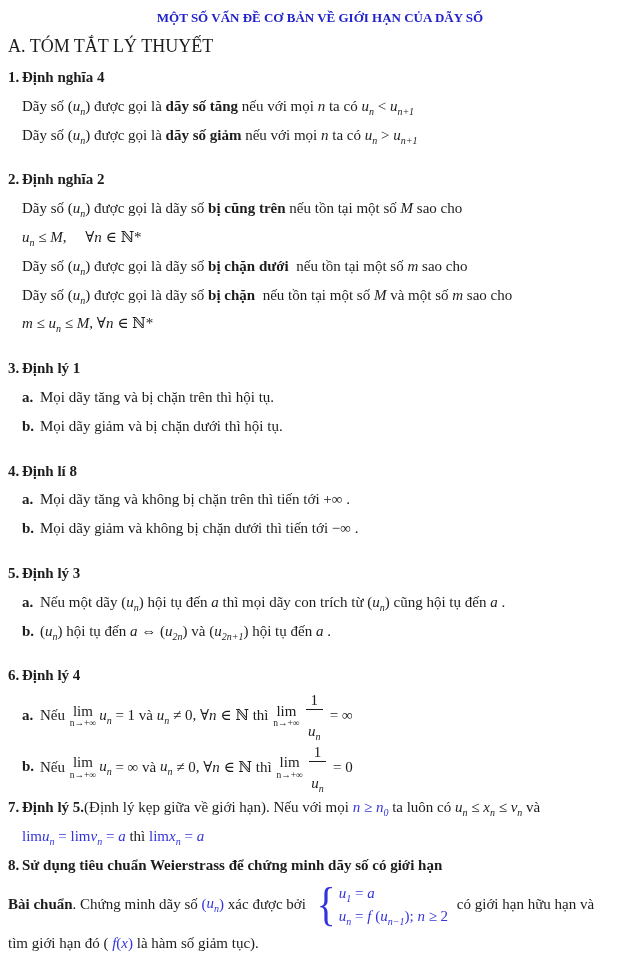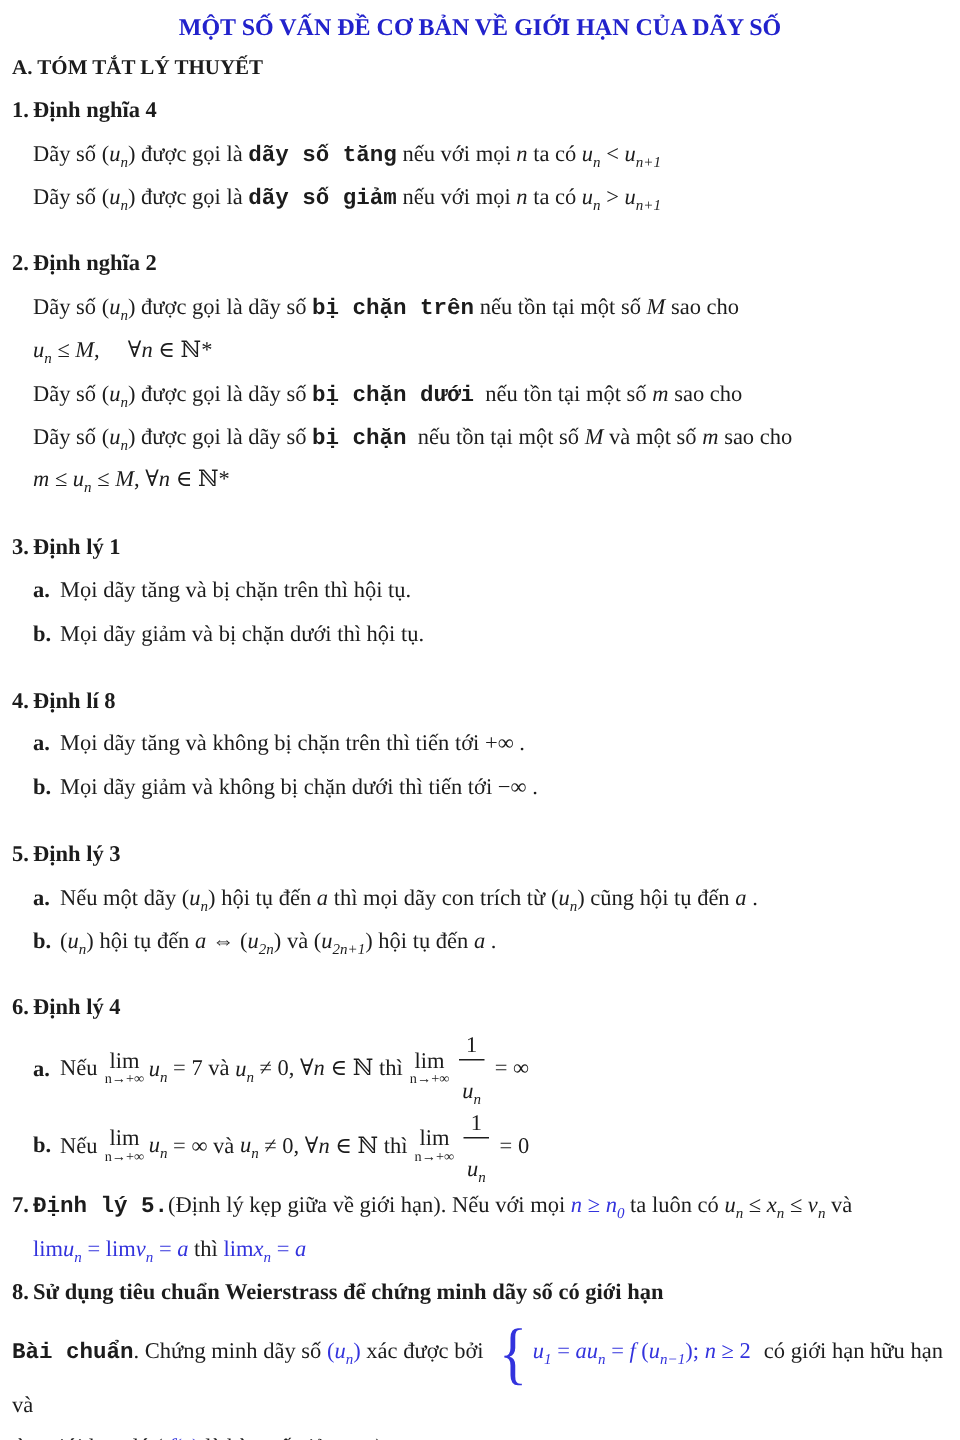--- a/index.html
+++ b/index.html
@@ -3,75 +3,75 @@
 <meta charset="utf-8">
 <style>
   html,body{margin:0;padding:0;}
   body{
     width:640px;height:960px;overflow:hidden;background:#ffffff;
     font-family:"Liberation Serif","DejaVu Serif","DejaVu Sans",serif;
     font-size:15px;color:#1c1c1c;
   }
   .page{padding:6px 8px 0 8px;}
   .doc-title{
-    text-align:center;font-weight:bold;font-size:16px;
+    text-align:center;font-weight:bold;font-size:13px;
     color:var(--title-blue,#2222cc);margin:4px 0 10px 0;
   }
-  .section-heading{font-weight:bold;font-size:14px;margin:2px 0 8px 0;}
+  .section-heading{font-weight:normal;font-size:18px;margin:2px 0 8px 0;}
   .blk{margin:3px 0;line-height:1.72;}
   .blk.gap{margin-top:19px;}
   .blk.row{display:flex;align-items:baseline;}
   .num{flex:none;min-width:14px;font-weight:bold;}
   .item-title{font-weight:bold;}
   .indent1{padding-left:14px;}
   .sub-label{flex:none;min-width:18px;font-weight:bold;}
   .body{flex:1 1 auto;min-width:0;}
   .run{white-space:pre-wrap;}
-  .run.b{font-weight:bold;font-family:Liberation Mono, monospace;}
+  .run.b{font-weight:bold;}
   .run.i{font-style:italic;}
   .blue{color:var(--math-blue,#3333dd);}
   sub{font-size:10px;line-height:0;vertical-align:-4px;}
   .lim{
     display:inline-flex;flex-direction:column;align-items:center;
     vertical-align:middle;line-height:1.02;margin:0 3px 0 1px;
   }
   .lim-word{font-size:15px;}
   .lim-under{font-size:9.5px;}
   .frac{
     display:inline-flex;flex-direction:column;align-items:center;
     vertical-align:middle;line-height:1.15;margin:0 3px;
   }
   .frac .fnum{padding:0 5px;border-bottom:1px solid #1c1c1c;}
   .frac .fden{padding:0 2px;margin-top:13px;}
   .cases{display:inline-flex;align-items:center;vertical-align:middle;margin:0 5px;}
   .cases .brace{
     font-size:46px;line-height:1;font-weight:400;margin-right:2px;
     color:var(--math-blue,#3333dd);transform:scaleX(.85);
   }
-  .cases-col{display:inline-flex;flex-direction:row;}
+  .cases-col{display:inline-flex;flex-direction:column;}
   .cases-line{line-height:1.55;white-space:nowrap;}
 </style>
 </head>
 <body>
 
 <div class="page">
   <div class="doc-title">MỘT SỐ VẤN ĐỀ CƠ BẢN VỀ GIỚI HẠN CỦA DÃY SỐ</div>
   <div class="section-heading">A. TÓM TẮT LÝ THUYẾT</div>
   <div id="doc">
       <div class="blk row">
         <span class="num">1.</span>
         <span class="body"><span class="item-title">Định nghĩa 4</span></span>
       </div>
       <div class="blk indent1"><span class="run">Dãy số </span><span class="run">(</span><span class="run i">u<sub>n</sub></span><span class="run">)</span><span class="run"> được gọi là </span><span class="run b">dãy số tăng</span><span class="run"> nếu với mọi </span><span class="run i">n</span><span class="run"> ta có </span><span class="run i">u<sub>n</sub></span><span class="run"> &lt; </span><span class="run i">u<sub>n+1</sub></span></div>
       <div class="blk indent1"><span class="run">Dãy số </span><span class="run">(</span><span class="run i">u<sub>n</sub></span><span class="run">)</span><span class="run"> được gọi là </span><span class="run b">dãy số giảm</span><span class="run"> nếu với mọi </span><span class="run i">n</span><span class="run"> ta có </span><span class="run i">u<sub>n</sub></span><span class="run"> &gt; </span><span class="run i">u<sub>n+1</sub></span></div>
       <div class="blk gap row">
         <span class="num">2.</span>
         <span class="body"><span class="item-title">Định nghĩa 2</span></span>
       </div>
-      <div class="blk indent1"><span class="run">Dãy số </span><span class="run">(</span><span class="run i">u<sub>n</sub></span><span class="run">)</span><span class="run"> được gọi là dãy số </span><span class="run b">bị chặn trên</span><span class="run"> nếu tồn tại một số </span><span class="run i">M</span><span class="run"> sao cho</span></div>
+      <div class="blk indent1"><span class="run">Dãy số </span><span class="run">(</span><span class="run i">u<sub>n</sub></span><span class="run">)</span><span class="run"> được gọi là dãy số </span><span class="run b">bị cũng trên</span><span class="run"> nếu tồn tại một số </span><span class="run i">M</span><span class="run"> sao cho</span></div>
       <div class="blk indent1"><span class="run i">u<sub>n</sub></span><span class="run"> ≤ </span><span class="run i">M</span><span class="run">,     ∀</span><span class="run i">n</span><span class="run"> ∈ ℕ*</span></div>
       <div class="blk indent1"><span class="run">Dãy số </span><span class="run">(</span><span class="run i">u<sub>n</sub></span><span class="run">)</span><span class="run"> được gọi là dãy số </span><span class="run b">bị chặn dưới</span><span class="run">  nếu tồn tại một số </span><span class="run i">m</span><span class="run"> sao cho</span></div>
       <div class="blk indent1"><span class="run">Dãy số </span><span class="run">(</span><span class="run i">u<sub>n</sub></span><span class="run">)</span><span class="run"> được gọi là dãy số </span><span class="run b">bị chặn</span><span class="run">  nếu tồn tại một số </span><span class="run i">M</span><span class="run"> và một số </span><span class="run i">m</span><span class="run"> sao cho</span></div>
       <div class="blk indent1"><span class="run i">m</span><span class="run"> ≤ </span><span class="run i">u<sub>n</sub></span><span class="run"> ≤ </span><span class="run i">M</span><span class="run">, ∀</span><span class="run i">n</span><span class="run"> ∈ ℕ*</span></div>
       <div class="blk gap row">
         <span class="num">3.</span>
         <span class="body"><span class="item-title">Định lý 1</span></span>
       </div>
       <div class="blk row indent1">
         <span class="sub-label">a.</span>
@@ -107,21 +107,21 @@
       </div>
       <div class="blk gap row">
         <span class="num">6.</span>
         <span class="body"><span class="item-title">Định lý 4</span></span>
       </div>
       <div class="blk row indent1">
         <span class="sub-label">a.</span>
         <span class="body"><span class="run">Nếu </span><span class="lim">
             <span class="lim-word">lim</span>
             <span class="lim-under">n→+∞</span>
-          </span><span class="run i">u<sub>n</sub></span><span class="run"> = 7 và </span><span class="run i">u<sub>n</sub></span><span class="run"> ≠ 0, ∀</span><span class="run i">n</span><span class="run"> ∈ ℕ thì </span><span class="lim">
+          </span><span class="run i">u<sub>n</sub></span><span class="run"> = 1 và </span><span class="run i">u<sub>n</sub></span><span class="run"> ≠ 0, ∀</span><span class="run i">n</span><span class="run"> ∈ ℕ thì </span><span class="lim">
             <span class="lim-word">lim</span>
             <span class="lim-under">n→+∞</span>
           </span><span class="frac">
             <span class="fnum"><span class="run">1</span></span>
             <span class="fden"><span class="run i">u<sub>n</sub></span></span>
           </span><span class="run"> = ∞</span></span>
       </div>
       <div class="blk row indent1">
         <span class="sub-label">b.</span>
         <span class="body"><span class="run">Nếu </span><span class="lim">

